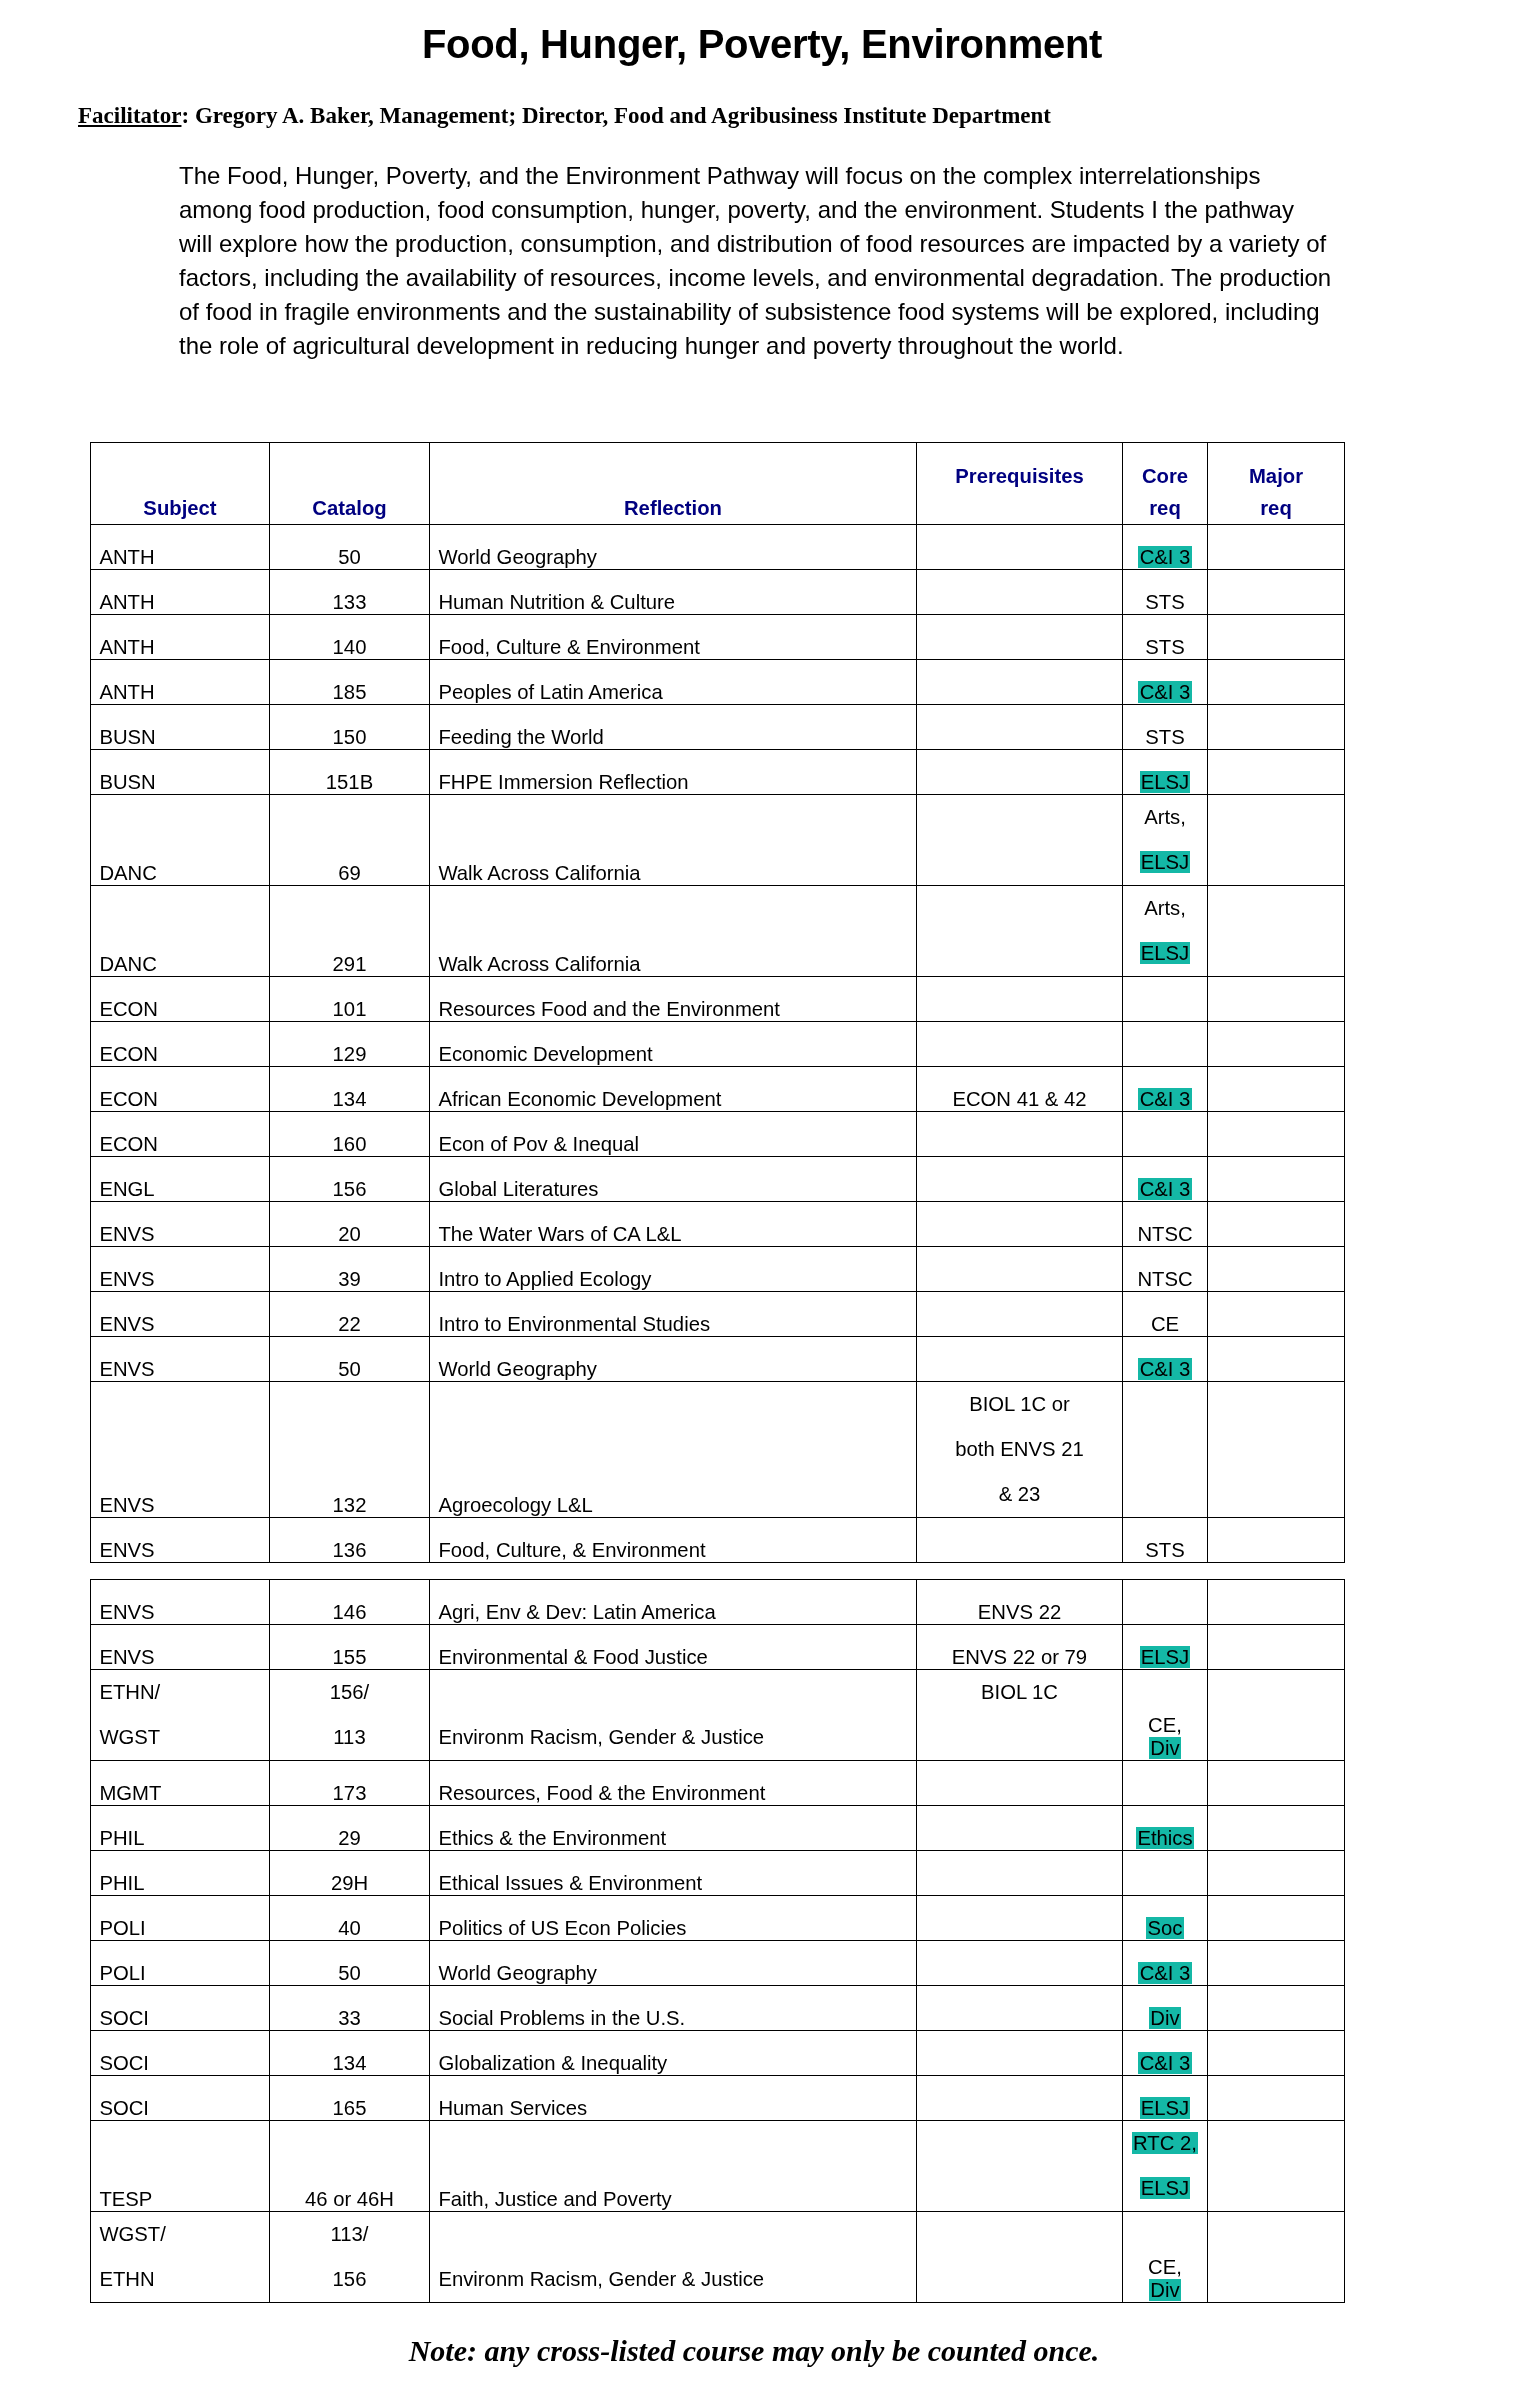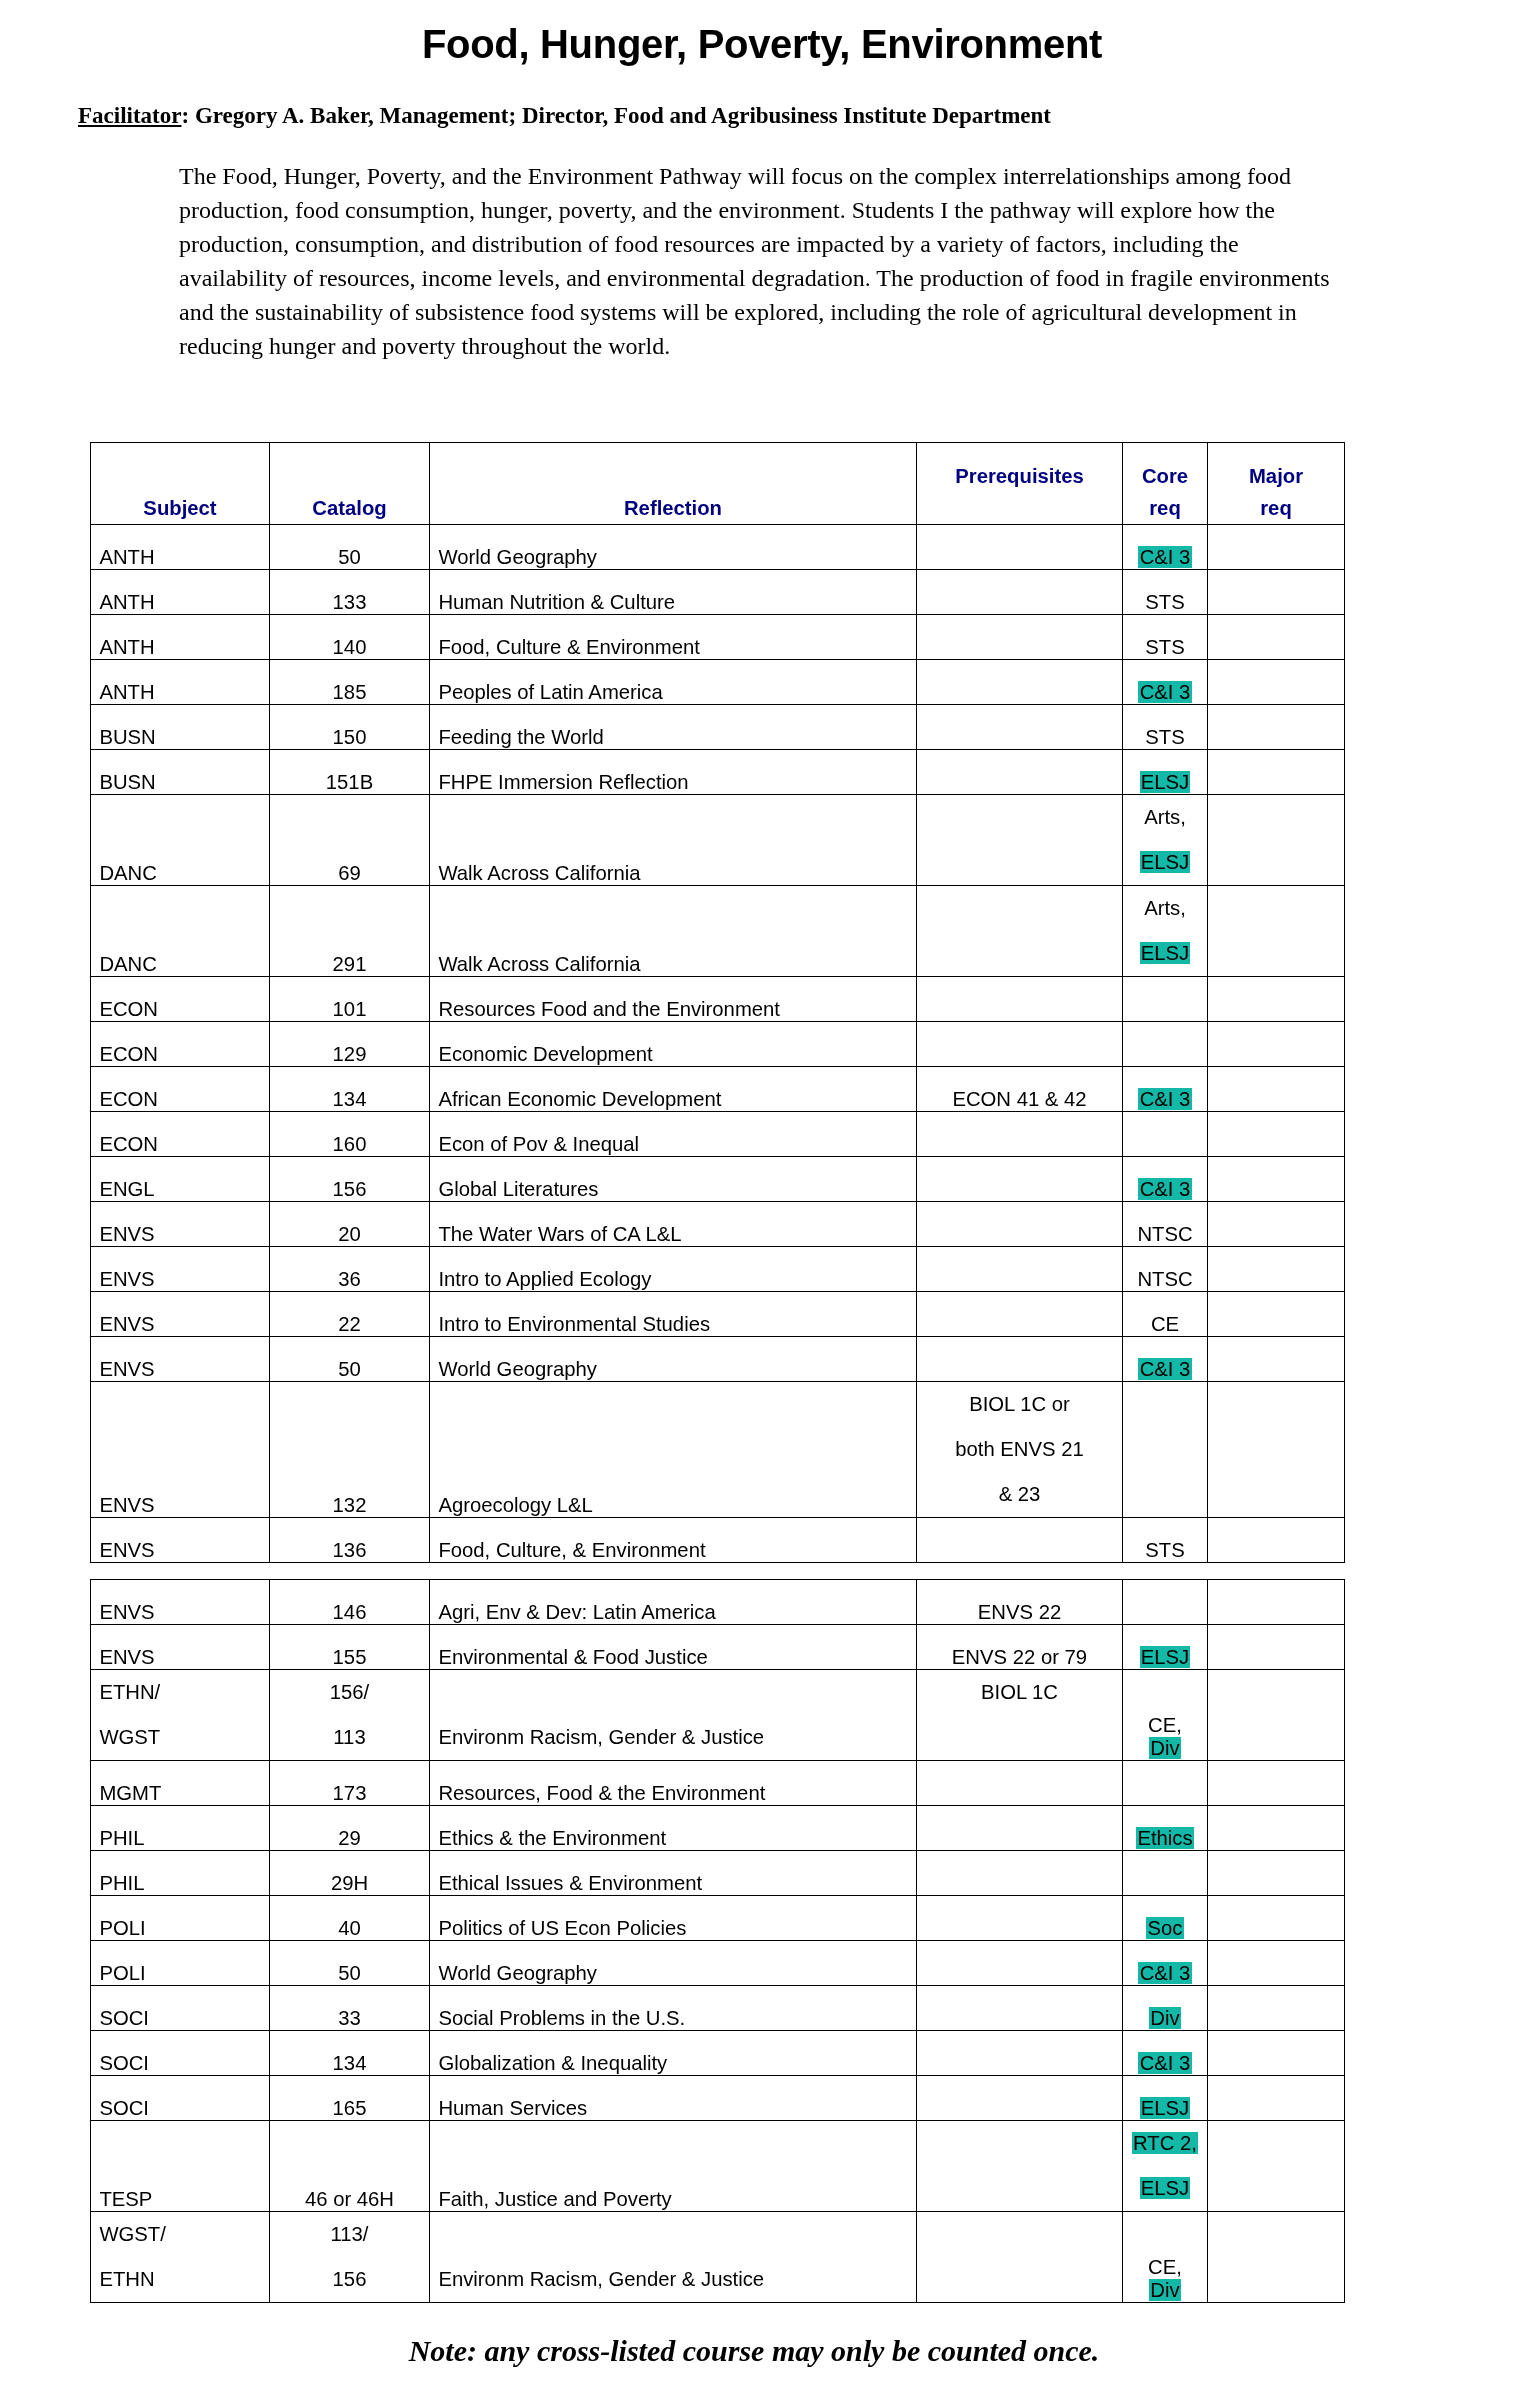--- a/index.html
+++ b/index.html
@@ -47,21 +47,21 @@
     white-space: nowrap;
   }
   .facilitator-label { text-decoration: underline; }
 
   
   .intro-paragraph {
     margin: 0;
     padding-top: 29px;
     padding-left: 179px;
     padding-right: 191px;
-    font-family: Liberation Serif, serif;
+    font-family: Liberation Sans, sans-serif;
     font-size: 24px;
     line-height: 1.42;
     text-align: left;
   }
 
   
   .tables-wrap {
     position: absolute;
     left: 90px;
     top: 442px;
@@ -320,21 +320,21 @@
           <tr>
             <td class="cell-subject">ENVS</td>
             <td class="cell-catalog">20</td>
             <td class="cell-desc">The Water Wars of CA L&amp;L</td>
             <td class="cell-prereq"></td>
             <td class="cell-core">NTSC</td>
             <td class="cell-major"></td>
           </tr>
           <tr>
             <td class="cell-subject">ENVS</td>
-            <td class="cell-catalog">36</td>
+            <td class="cell-catalog">39</td>
             <td class="cell-desc">Intro to Applied Ecology</td>
             <td class="cell-prereq"></td>
             <td class="cell-core">NTSC</td>
             <td class="cell-major"></td>
           </tr>
           <tr>
             <td class="cell-subject">ENVS</td>
             <td class="cell-catalog">22</td>
             <td class="cell-desc">Intro to Environmental Studies</td>
             <td class="cell-prereq"></td>

